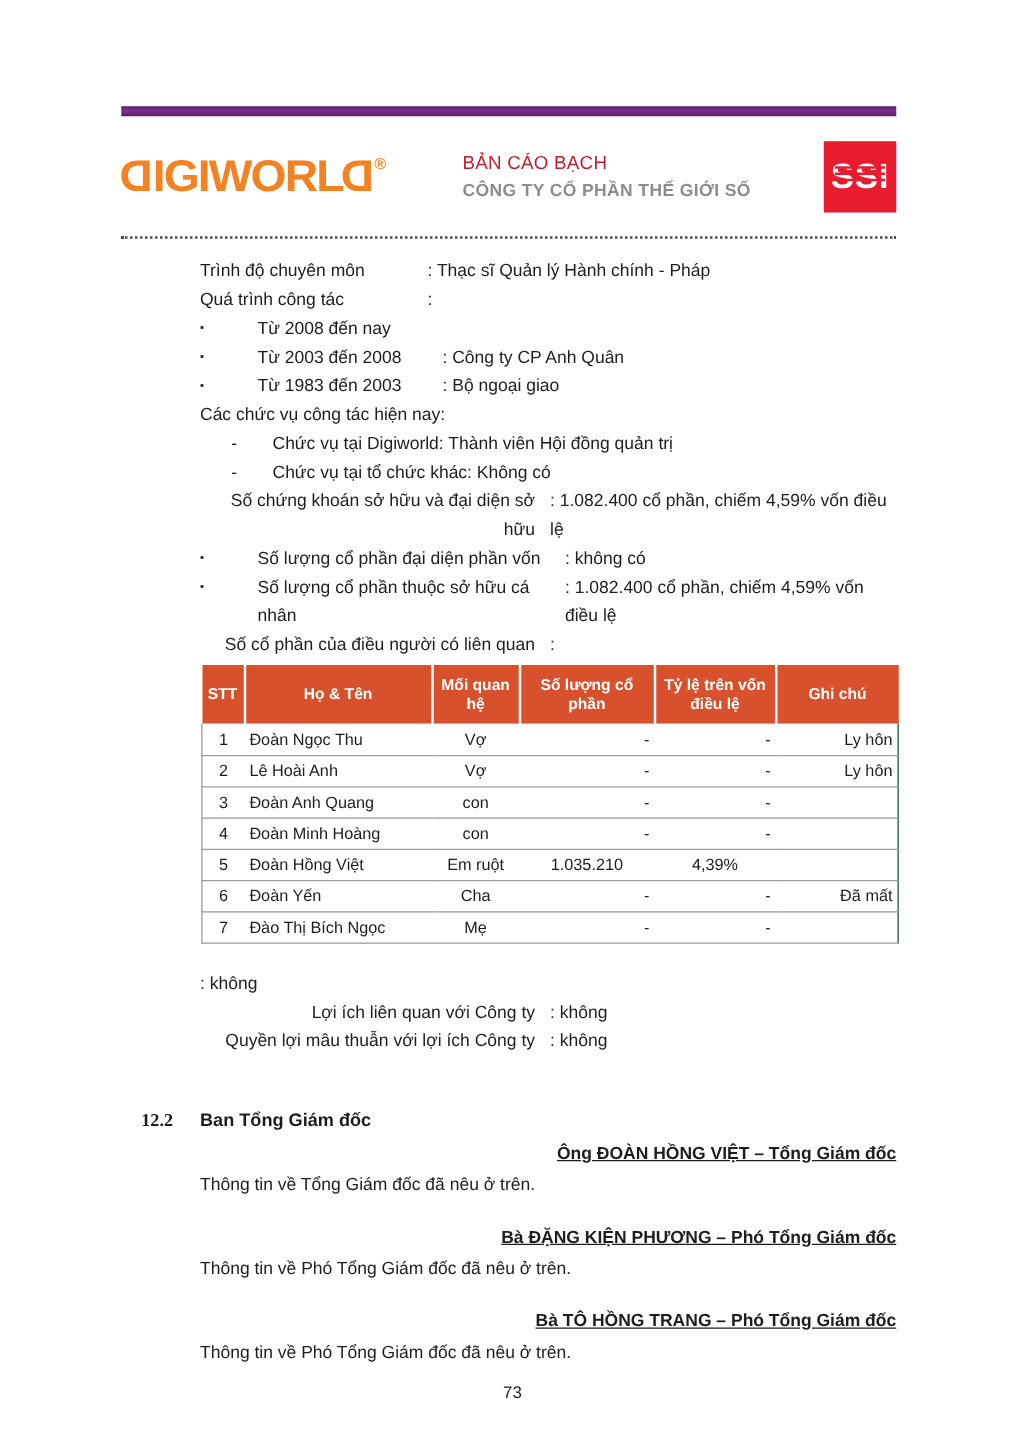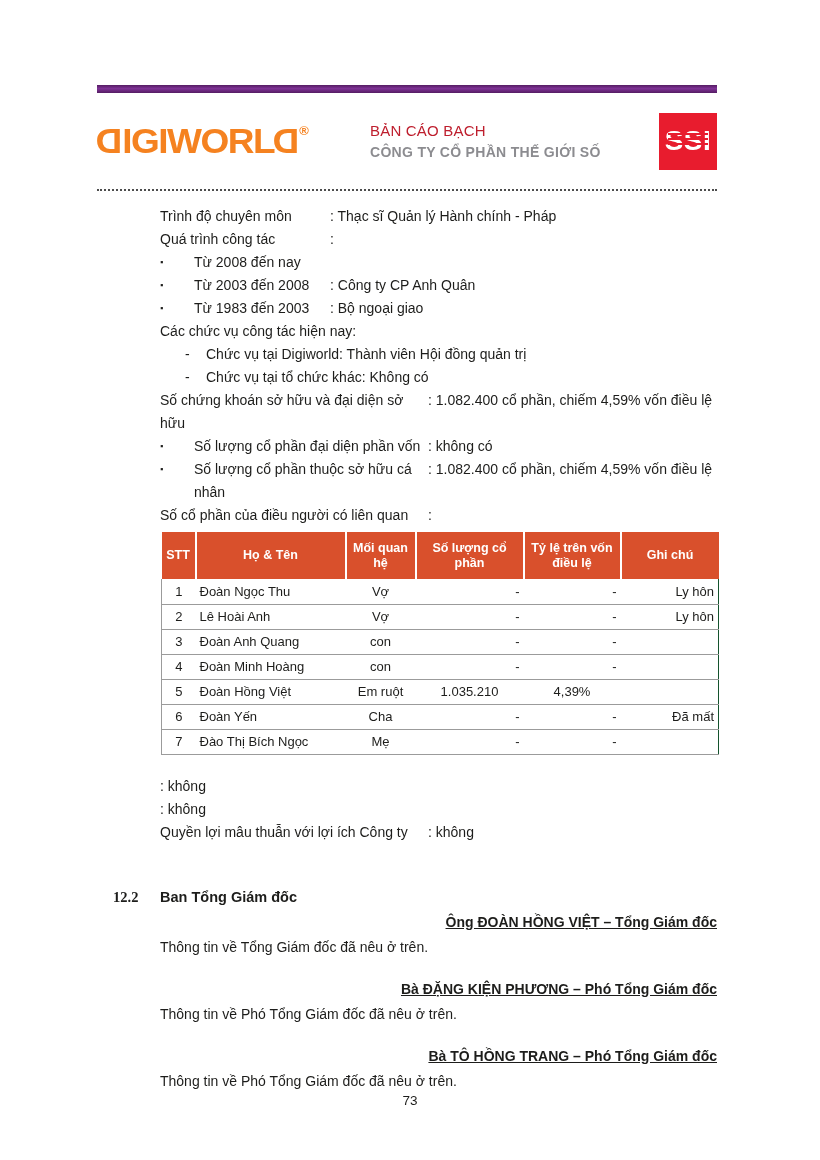--- a/index.html
+++ b/index.html
@@ -50,25 +50,25 @@
   .ssi-stripes { position: absolute; left: 9px; right: 9px; top: 50%; height: 22px; transform: translateY(-50%); pointer-events: none; }
   .ssi-stripes span { display: block; height: 2px; background: #e81c2e; margin-top: 3px; }
   .dotted-sep {
     margin-top: 19px;
     border-top: 2px dotted #4d4d4d;
     height: 0;
   }
 
   
   .body-block { margin-top: 14px; font-size: 14px; }
-  .row { display: flex; line-height: 23px; }
+  .row { display: flex; line-height: 23px; gap: 12px; }
   .indent { margin-left: 63px; }
   .lbl-a { width: 170px; flex-shrink: 0; }
   .lbl-a-b { width: 136px; flex-shrink: 0; }
-  .lbl-b { width: 268px; flex-shrink: 0; }
+  .lbl-b { width: 268px; flex-shrink: 0; text-align: right; }
   .lbl-b-b { width: 234px; flex-shrink: 0; }
   .marker { width: 34px; flex-shrink: 0; font-size: 9px; line-height: 23px; }
   .dash-row { margin-left: 25px; }
   .dash-marker { width: 21px; flex-shrink: 0; }
   .val { flex: 1; }
 
   
   .rel-table {
     margin: 5px 0 0 64px;
     width: 557px;
@@ -121,21 +121,21 @@
   .gd-entry + .gd-entry { margin-top: 18px; }
   .gd-heading {
     font-size: 14px; font-weight: 700;
     text-decoration: underline;
     line-height: 24px;
     text-align: right;
   }
   .gd-body { font-size: 14px; line-height: 24px; margin-top: 1px; }
 
   
-  .footer { margin-top: 0; text-align: center; font-size: 13.5px; }
+  .footer { margin-top: 13px; text-align: center; font-size: 13.5px; }
 </style>
 </head>
 <body>
 
 <div class="page">
   <div class="content">
 
     <div class="top-bar"></div>
 
     <div class="header-row">
@@ -295,20 +295,21 @@
           <td class="note"></td>
         </tr>
       </tbody>
     </table>
 
     <div class="liab-block indent">
       <div class="row">
         <span class="val">: không</span>
       </div>
       <div class="row">
+        <span class="lbl-b">Lợi ích liên quan với Công ty</span>
         <span class="val">: không</span>
       </div>
       <div class="row">
         <span class="lbl-b">Quyền lợi mâu thuẫn với lợi ích Công ty</span>
         <span class="val">: không</span>
       </div>
     </div>
 
     <div class="section-block">
       <div class="section-head">

